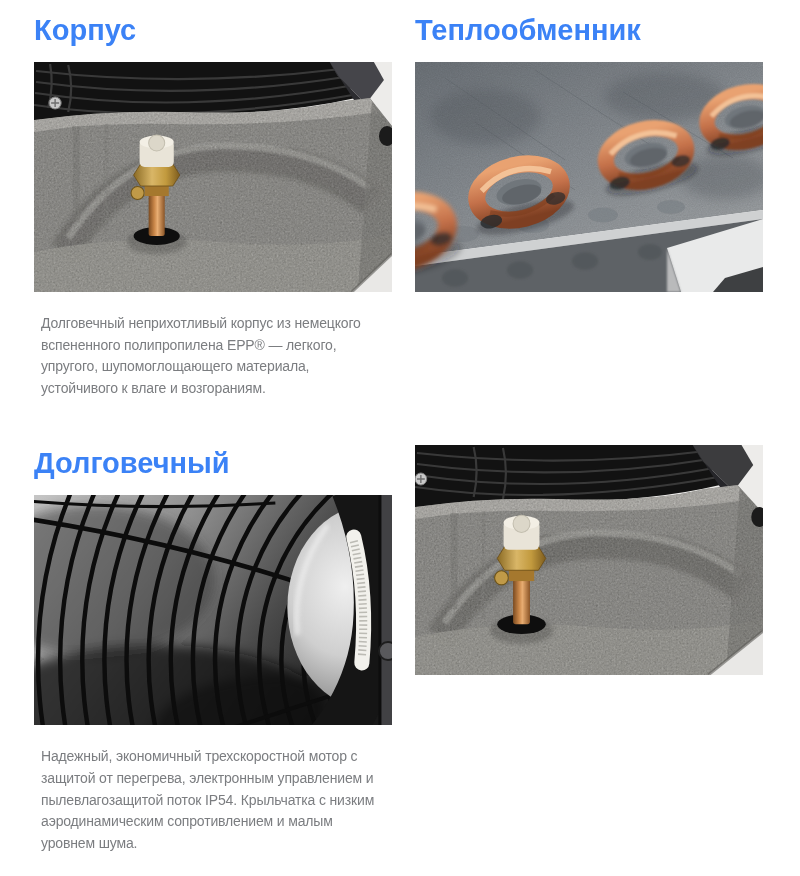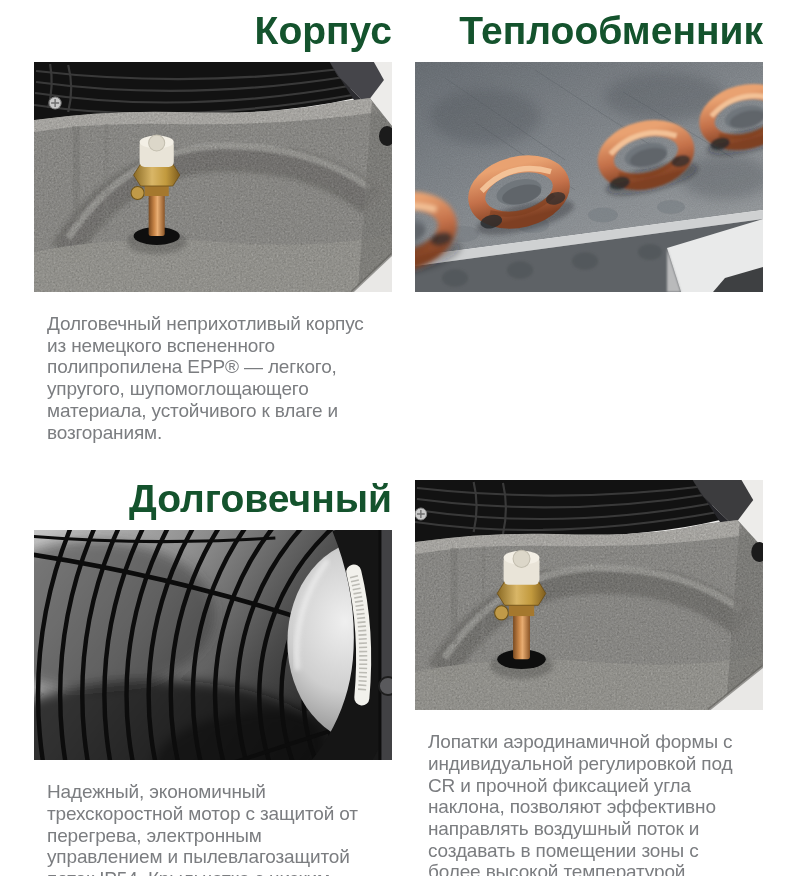--- a/index.html
+++ b/index.html
@@ -5,27 +5,27 @@
   html,body{margin:0;padding:0;background:#ffffff;}
   .page{
     width:800px;height:876px;box-sizing:border-box;
     padding:12px 37px 0 34px;
     display:grid;grid-template-columns:358px 348px;column-gap:23px;row-gap:24px;
     background:#ffffff;overflow:hidden;
     font-family:"Liberation Sans","DejaVu Sans",sans-serif;
   }
   .section{display:block;}
   .section h2{
-    margin:2px 0 15px;font-size:39px;line-height:33px;font-weight:bold;
-    text-align:right;color:#14532d;letter-spacing:0;
+    margin:2px 0 15px;font-size:29px;line-height:33px;font-weight:bold;
+    text-align:left;color:#3b82f6;letter-spacing:0;
   }
   .section figure{margin:0 0 21px;height:230px;overflow:hidden;}
   .section figure svg{width:100%;height:100%;display:block;}
   .section p{
-    margin:13px;font-size:19px;line-height:21.7px;color:#7b7d80;letter-spacing:-0.15px;
+    margin:7px;font-size:14px;line-height:21.7px;color:#7b7d80;letter-spacing:-0.15px;
   }
 </style>
 </head>
 <body>
 
 <svg width="0" height="0" style="position:absolute" aria-hidden="true">
 <defs>
   <linearGradient id="gTube" x1="0" y1="0" x2="1" y2="0">
     <stop offset="0" stop-color="#7a4a20"></stop>
         <stop offset="0.35" stop-color="#c98648"></stop>
@@ -295,16 +295,15 @@
           <rect x="104" y="120" width="16" height="46" rx="2.5" fill="url(#gTube)"></rect>
           <circle cx="93" cy="123" r="6.5" fill="#c09a48" stroke="#6f5418" stroke-width="1"></circle>
           <rect x="100" y="114" width="24" height="12" fill="#a5782e"></rect>
           <path d="M96,94 H128 L135,105 L128,116 H96 L89,105 Z" fill="url(#gBrass)" stroke="#6d4f16" stroke-width="0.8"></path>
           <rect x="95" y="70" width="34" height="27" rx="5" fill="#e9e4d8"></rect>
           <ellipse cx="112" cy="72" rx="17" ry="6.5" fill="#f3efe5"></ellipse>
           <circle cx="112" cy="73" r="8" fill="#dcd7c9" stroke="#c3beaf" stroke-width="1"></circle>
         </g>
       </svg>
     </figure>
-    <p>Лопатки аэродинамичной формы с индивидуальной регулировкой под CR и прочной фиксацией угла наклона, позволяют эффективно направлять воздушный поток и создавать в помещении зоны с более высокой температурой нагрева.</p>
   </section>
 
 </div>
 
 </body></html>

